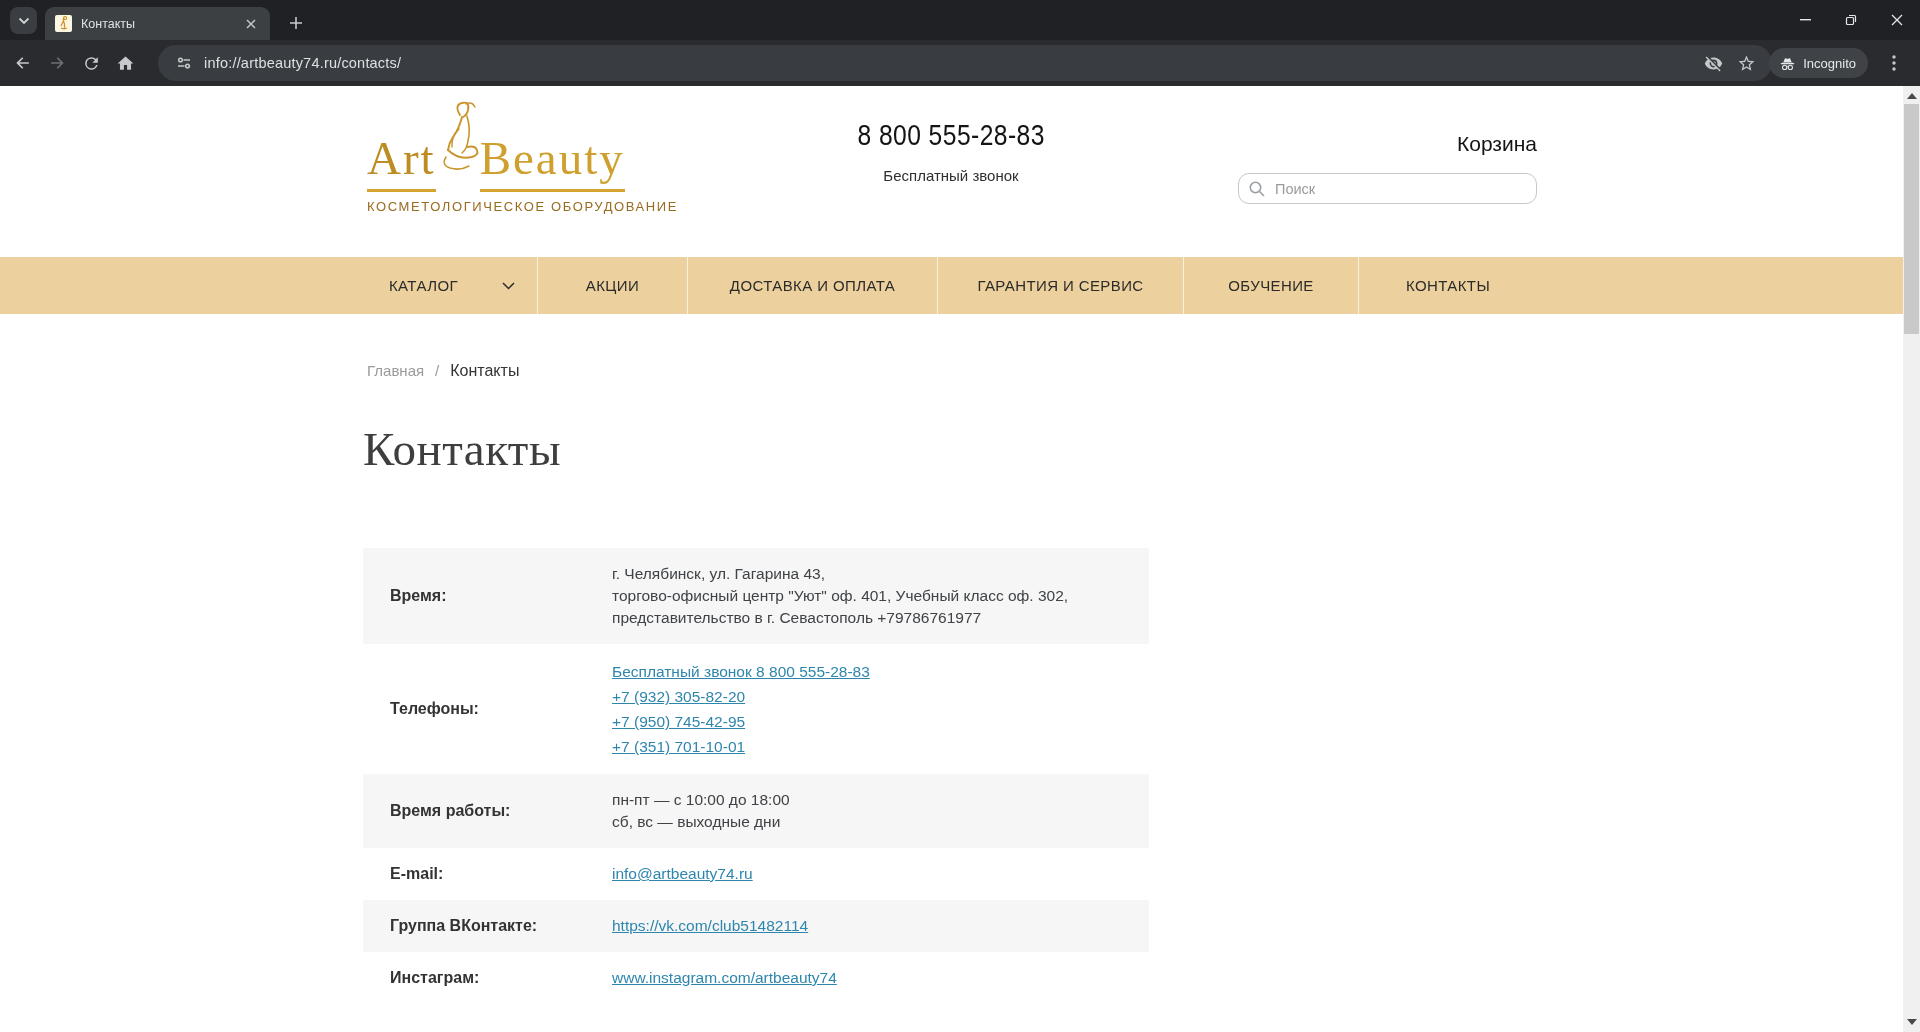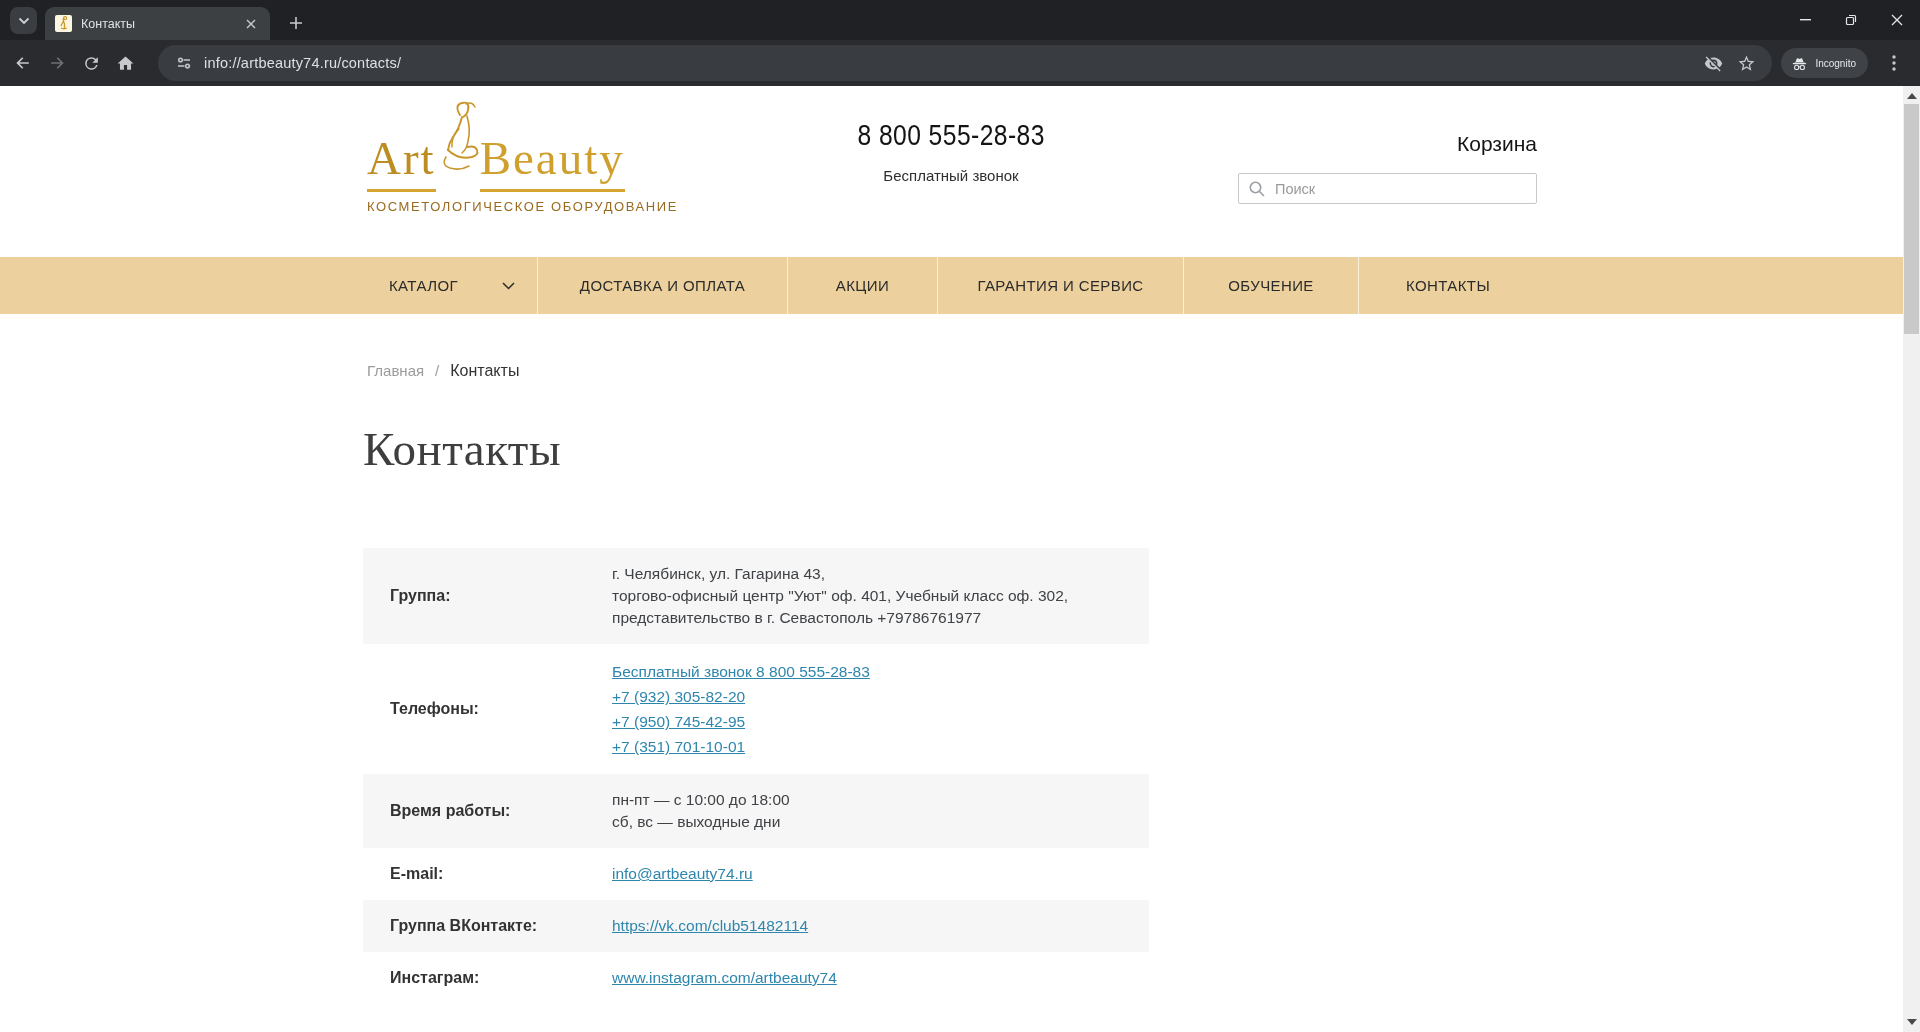--- a/index.html
+++ b/index.html
@@ -24,21 +24,21 @@
              display:flex; align-items:center; }
   .nav-btn { width:34px; height:34px; display:flex; align-items:center; justify-content:center; flex:none; }
   .nav-btn.back { margin-left:6px; }
   .omnibox { position:absolute; left:158px; top:45px; width:1614px; height:36px; border-radius:18px;
              background:#393c40; display:flex; align-items:center; padding:0 12px; }
   .siteinfo { width:24px; height:24px; display:flex; align-items:center; justify-content:center; margin-left:2px; }
   .url-text { color:#dde0e3; font-size:14.5px; margin-left:8px; letter-spacing:.2px; flex:1; }
   .omni-icons { display:flex; align-items:center; gap:14px; margin-right:4px; }
   .incog-chip { position:absolute; right:52px; top:48px; height:30px; border-radius:15px; background:#3f4247;
                 display:flex; align-items:center; padding:0 12px 0 10px; gap:7px; }
-  .incog-chip span { color:#e6e8ea; font-size:10px; }
+  .incog-chip span { color:#e6e8ea; font-size:13px; }
   .menu-dots { position:absolute; right:12px; top:48px; width:28px; height:30px;
                display:flex; align-items:center; justify-content:center; }
 
   
   .page { position:absolute; left:0; top:86px; width:1920px; height:946px; background:#fff; }
 
   
   .scrollbar { position:absolute; right:0; top:0; width:17px; height:946px; background:#f0f0f0; }
   .sb-arrow { position:absolute; left:4px; width:0; height:0; border-left:5px solid transparent; border-right:5px solid transparent; }
   .sb-up   { top:7px;  border-bottom:6px solid #4a4a4a; }
@@ -58,21 +58,21 @@
 
   .phone-block { position:absolute; left:780px; top:33px; width:342px; text-align:center; }
   .phone-number { font-size:29px; color:#141414; letter-spacing:.5px; display:inline-block;
                   transform:scaleX(.85); transform-origin:center; white-space:nowrap; }
   .phone-note { margin-top:15px; font-size:15px; color:#2f2f2f; }
 
   .cart-link { position:absolute; left:1380px; top:46px; width:157px; text-align:right;
                font-size:21px; color:#141414; cursor:pointer; }
 
   .search-box { position:absolute; left:1238px; top:87px; width:299px; height:31px;
-                border:1px solid #c8c8c8; border-radius:2px; background:#fff;
+                border:1px solid #c8c8c8; border-radius:11px; background:#fff;
                 display:flex; align-items:center; padding:0 9px; }
   .search-box input { border:none; outline:none; flex:1; font-size:14.5px; color:#333;
                       margin-left:9px; font-family:"Liberation Sans", sans-serif; background:transparent; }
   .search-box input::placeholder { color:#9a9a9a; }
 
   
   .mainnav { position:absolute; left:0; top:171px; width:1903px; height:57px; background:#ecd09d; }
   .mainnav-inner { margin-left:367px; height:57px; display:flex; }
   .nav-item { height:57px; display:flex; align-items:center; justify-content:center; gap:44px;
               font-size:15px; color:#2b2b2b; letter-spacing:.4px; cursor:pointer; white-space:nowrap; }
@@ -243,25 +243,25 @@
   </div>
 
   <div class="mainnav">
     <div class="mainnav-inner">
       <div class="nav-item divided" style="width:171px;">
         <span>КАТАЛОГ</span>
         <svg width="13" height="8" viewBox="0 0 13 8">
             <polyline points="1,1 6.5,6.5 12,1" fill="none" stroke="#2b2b2b" stroke-width="1.5"></polyline>
           </svg>
       </div>
+      <div class="nav-item divided" style="width:150px;">
+        <span>АКЦИИ</span>
+      </div>
       <div class="nav-item divided" style="width:250px;">
         <span>ДОСТАВКА И ОПЛАТА</span>
-      </div>
-      <div class="nav-item divided" style="width:150px;">
-        <span>АКЦИИ</span>
       </div>
       <div class="nav-item divided" style="width:246px;">
         <span>ГАРАНТИЯ И СЕРВИС</span>
       </div>
       <div class="nav-item divided" style="width:175px;">
         <span>ОБУЧЕНИЕ</span>
       </div>
       <div class="nav-item" style="width:178px;">
         <span>КОНТАКТЫ</span>
       </div>
@@ -272,21 +272,21 @@
     <span class="bc-home">Главная</span>
     <span class="bc-sep">/</span>
     <span class="bc-cur">Контакты</span>
   </div>
 
   <h1 class="page-title">Контакты</h1>
 
   <div class="contacts">
 
     <div class="crow alt">
-      <div class="clabel">Группа:</div>
+      <div class="clabel">Время:</div>
       <div class="cvalue">
         <div>г. Челябинск, ул. Гагарина 43,</div>
         <div>торгово-офисный центр "Уют" оф. 401, Учебный класс оф. 302,</div>
         <div>представительство в г. Севастополь +79786761977</div>
       </div>
     </div>
 
     <div class="crow">
       <div class="clabel">Телефоны:</div>
       <div class="cvalue links">

